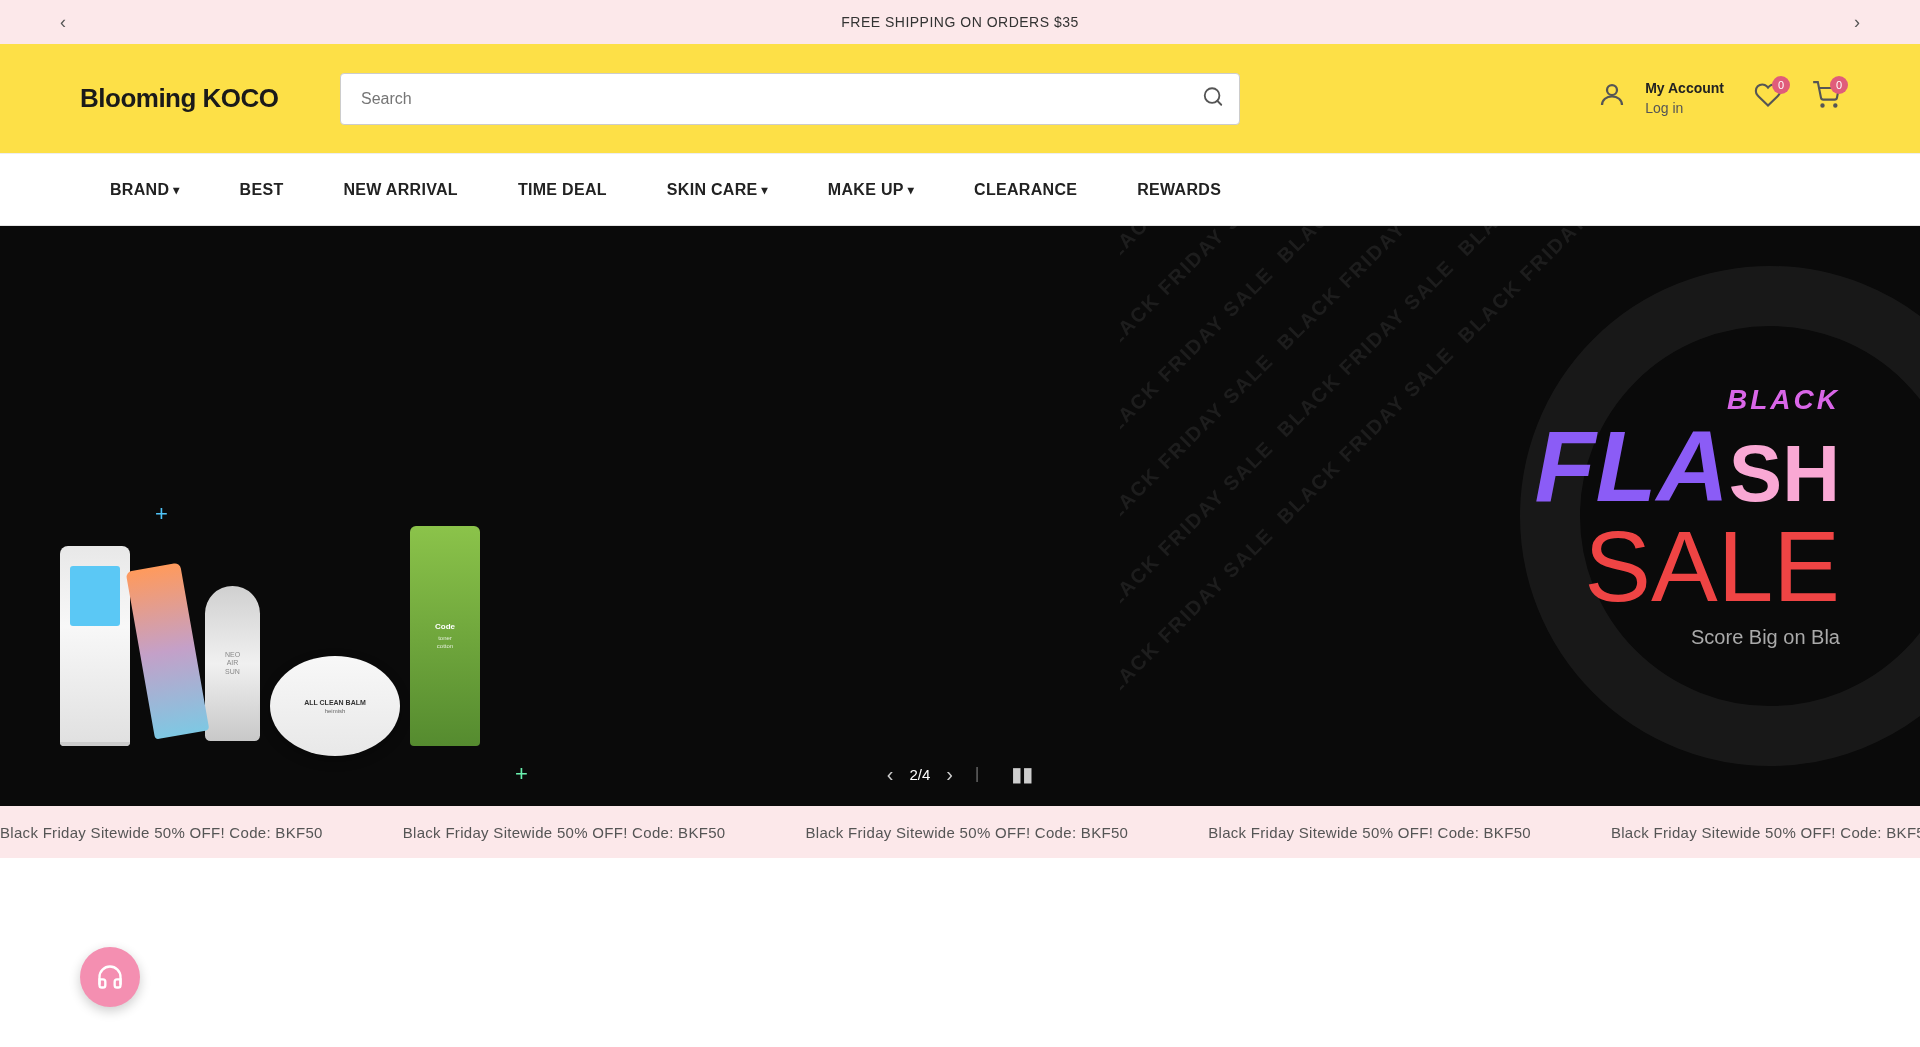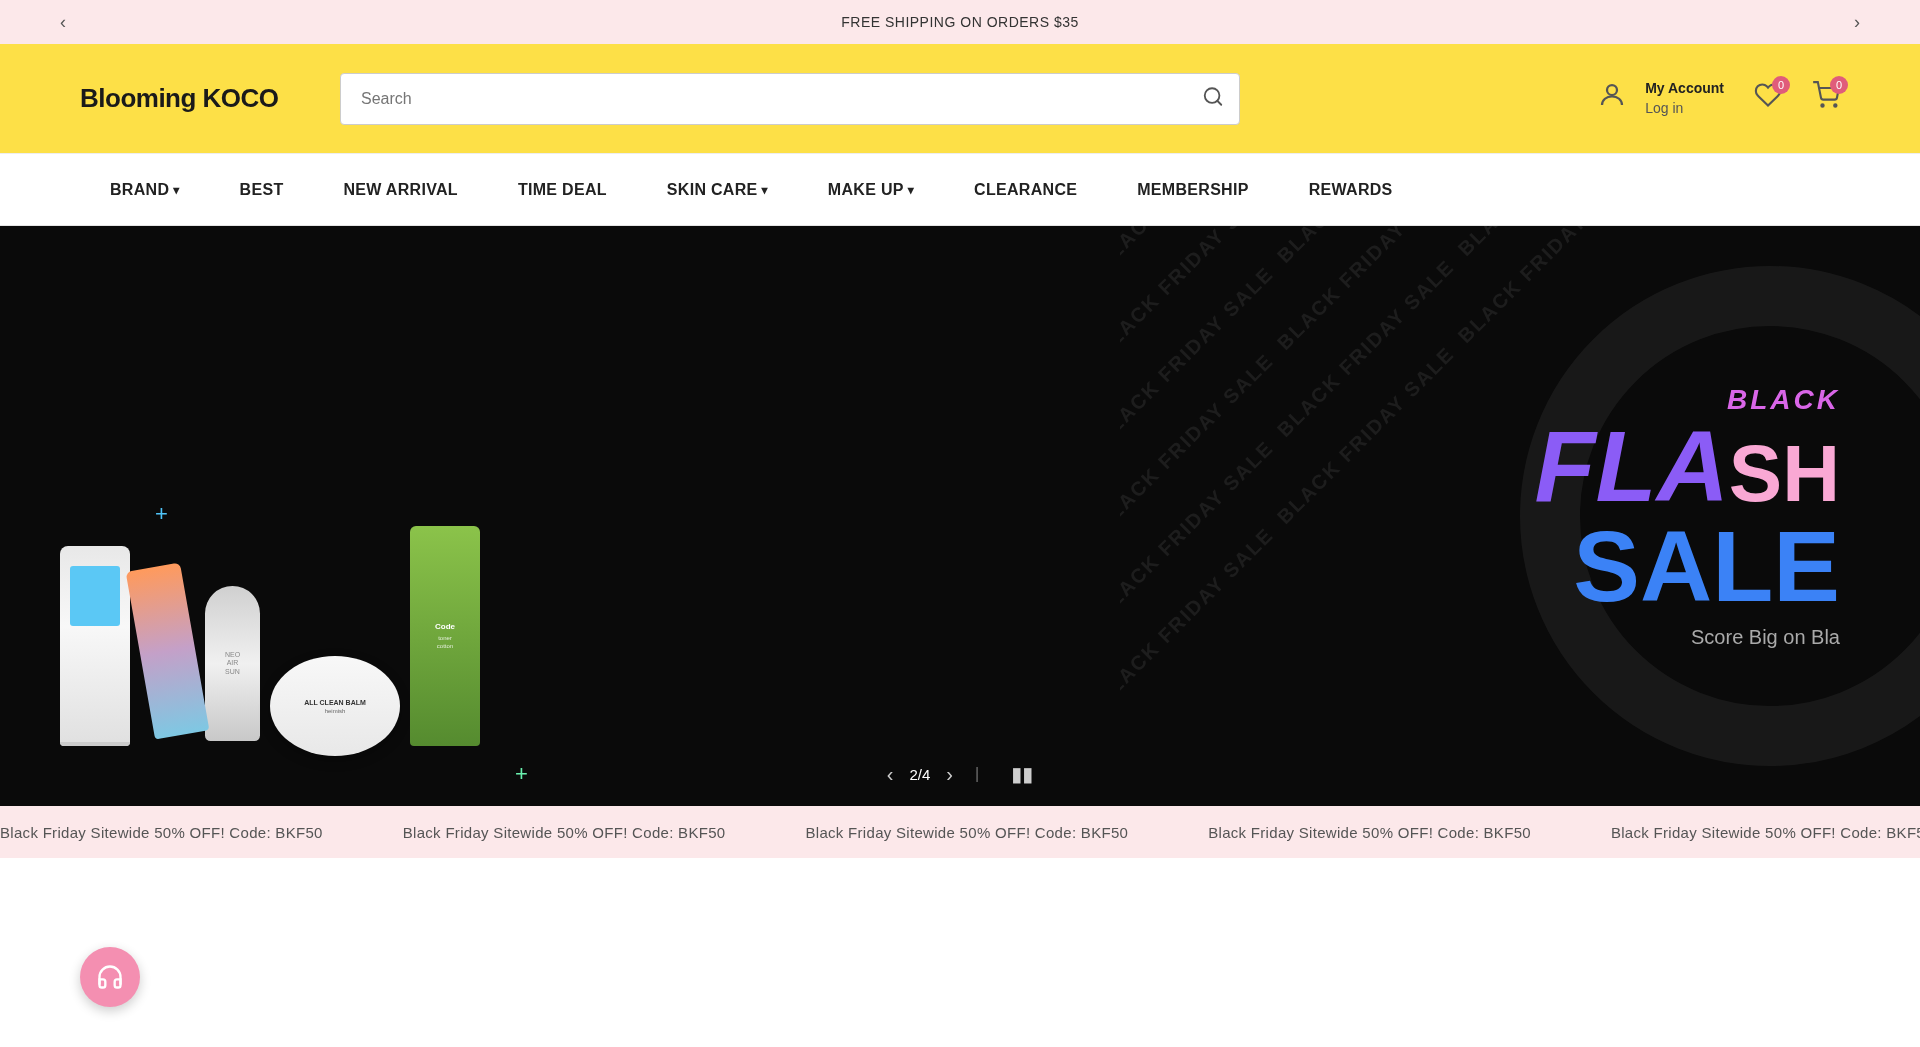--- a/index.html
+++ b/index.html
@@ -405,23 +405,20 @@
     <span class="chevron">▾</span>
   </a>
   <a class="nav-item">
     <span>MAKE UP</span>
     <span class="chevron">▾</span>
   </a>
   <a class="nav-item">
     <span>CLEARANCE</span>
   </a>
   <a class="nav-item">
-    <span>MEMBERSHIP</span>
-  </a>
-  <a class="nav-item">
     <span>REWARDS</span>
   </a>
 </nav>
 
 <section class="hero-section">
   <div class="hero-bg"></div>
 
   <div class="bf-pattern">
     <span class="bf-stripe" style="top:5%; left:-20px;">BLACK FRIDAY SALE&nbsp;&nbsp;BLACK FRIDAY SALE&nbsp;&nbsp;BLACK FRIDAY SALE</span>
     <span class="bf-stripe" style="top:20%; left:-20px;">BLACK FRIDAY SALE&nbsp;&nbsp;BLACK FRIDAY SALE&nbsp;&nbsp;BLACK FRIDAY SALE</span>
@@ -432,21 +429,21 @@
   </div>
 
   <div class="hero-circle"></div>
 
   <div class="hero-text-right">
     <div class="hero-black-label">BLACK</div>
     <div style="display:flex; align-items:baseline; gap:0;">
       <span class="hero-flash">FLA</span>
       <span style="color:#f9a8d4; font-size:80px; font-weight:700; line-height:1;">SH</span>
     </div>
-    <div class="hero-sale-label" style="font-size:100px; font-weight:700; color:#3b82f6;">SALE</div>
+    <div class="hero-sale-label" style="font-size:100px; font-weight:400; color:#ef4444;">SALE</div>
     <div class="hero-subtitle">Score Big on Bla</div>
   </div>
 
   <div class="hero-products">
 
     <div style="width:70px; height:200px; background:linear-gradient(180deg,#e8e8e8 0%,#f8f8f8 40%,#e0e0e0 100%); border-radius:8px 8px 4px 4px; position:relative;">
       <div style="position:absolute;top:20px;left:10px;right:10px;height:60px;background:#5bc8f5;border-radius:3px;"></div>
       <div style="position:absolute;bottom:0;left:0;right:0;height:4px;background:#ccc;border-radius:0 0 4px 4px;"></div>
     </div>
 

